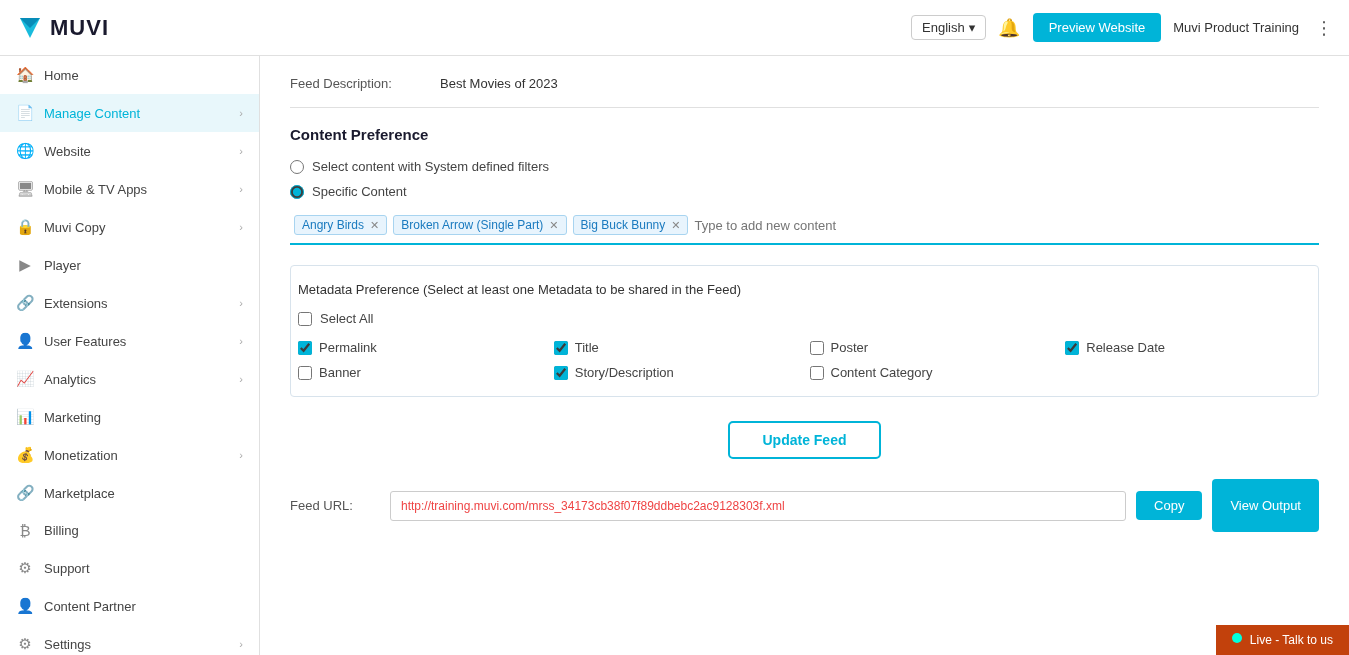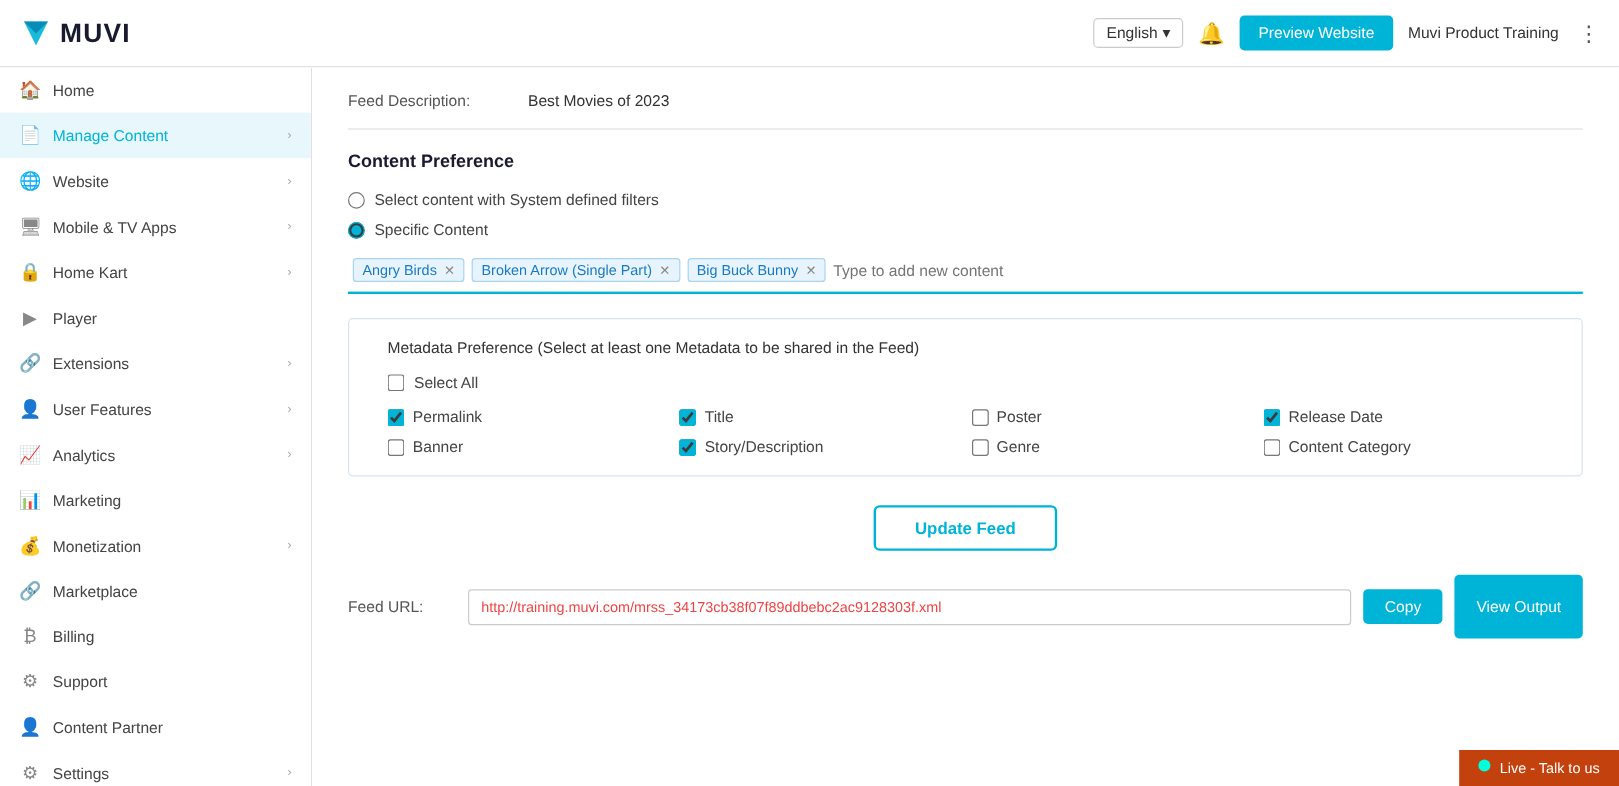--- a/index.html
+++ b/index.html
@@ -72,21 +72,21 @@
     .tag {
       display: flex; align-items: center; gap: 4px;
       background: #e8f4fd; color: #1a7abf; border: 1px solid #a8d4f0;
       border-radius: 3px; padding: 2px 7px; font-size: 12px;
     }
     .tag-x { cursor: pointer; font-size: 11px; color: #888; margin-left: 2px; }
     .tag-input { border: none; outline: none; font-size: 13px; min-width: 160px; color: #888; }
 
     
     .metadata-section {
-      border: 1px solid #d8e3ec; border-radius: 4px; padding: 16px 32px; margin-top: 20px;
+      border: 1px solid #d8e3ec; border-radius: 4px; padding: 16px 7px; margin-top: 20px;
     }
     .metadata-title { font-size: 13px; color: #333; margin-bottom: 14px; font-weight: 500; }
     .select-all-row { display: flex; align-items: center; gap: 8px; margin-bottom: 14px; font-size: 13px; color: #444; }
     .select-all-row input[type=checkbox] { width: 14px; height: 14px; cursor: pointer; }
     .meta-grid { display: grid; grid-template-columns: repeat(4, 1fr); gap: 10px 10px; }
     .meta-item { display: flex; align-items: center; gap: 7px; font-size: 13px; color: #444; }
     .meta-item input[type=checkbox] { width: 14px; height: 14px; accent-color: #00b4d8; cursor: pointer; }
 
     
     .update-feed-btn-wrap { display: flex; justify-content: center; margin: 24px 0 20px; }
@@ -173,21 +173,21 @@
     <div class="sidebar-item">
       <div class="si-left">
         <span class="si-icon">🖥</span>
         <span>Mobile &amp; TV Apps</span>
       </div>
       <span class="si-chevron">›</span>
     </div>
     <div class="sidebar-item">
       <div class="si-left">
         <span class="si-icon">🔒</span>
-        <span>Home Kart</span>
+        <span>Muvi Copy</span>
       </div>
       <span class="si-chevron">›</span>
     </div>
     <div class="sidebar-item">
       <div class="si-left">
         <span class="si-icon">▶</span>
         <span>Player</span>
       </div>
     </div>
     <div class="sidebar-item">
@@ -321,24 +321,20 @@
 
         <div class="meta-item">
           <input type="checkbox" id="meta-banner" style="">
           <label for="meta-banner">Banner</label>
         </div>
         <div class="meta-item">
           <input type="checkbox" id="meta-story" checked="" style="">
           <label for="meta-story">Story/Description</label>
         </div>
         <div class="meta-item">
-          <input type="checkbox" id="meta-genre" style="">
-          <label for="meta-genre">Genre</label>
-        </div>
-        <div class="meta-item">
           <input type="checkbox" id="meta-content-category" style="">
           <label for="meta-content-category">Content Category</label>
         </div>
       </div>
     </div>
 
     <div class="update-feed-btn-wrap">
       <button class="update-feed-btn">Update Feed</button>
     </div>
 

